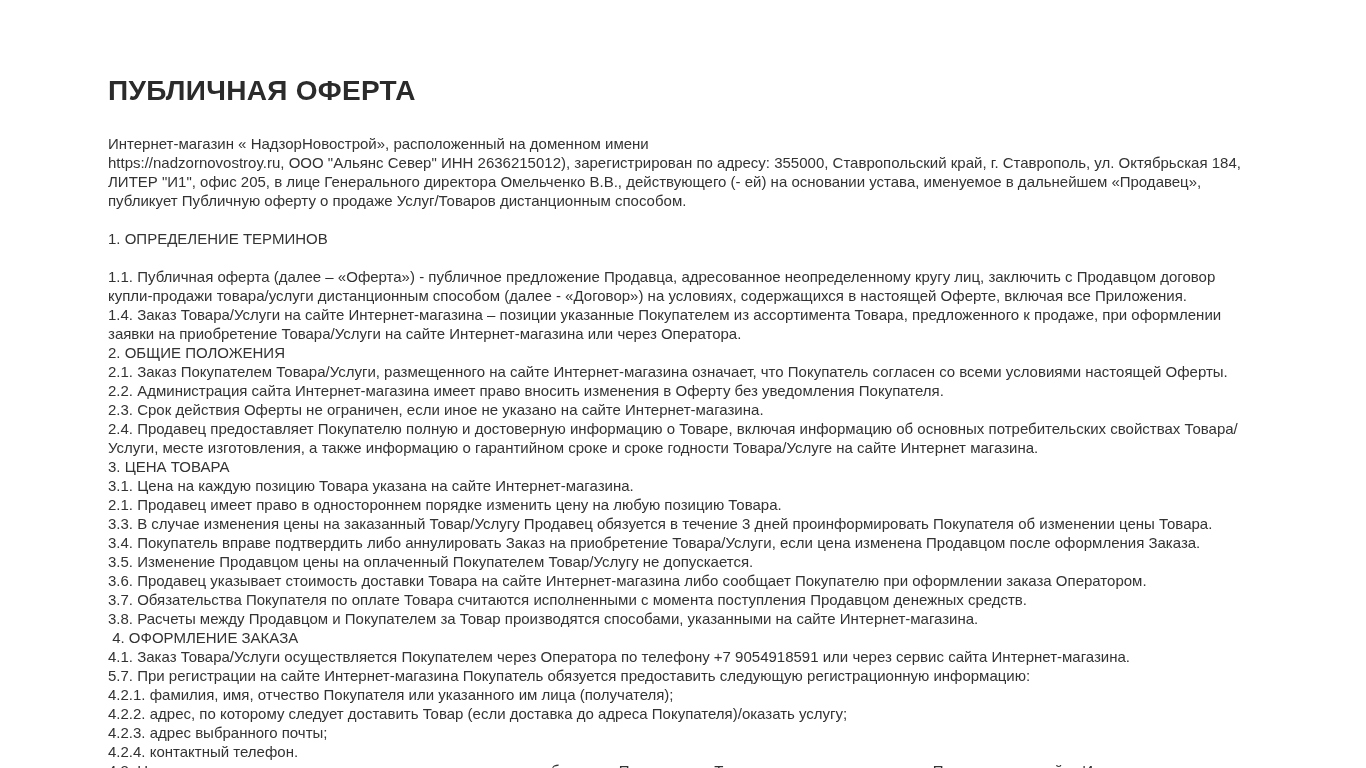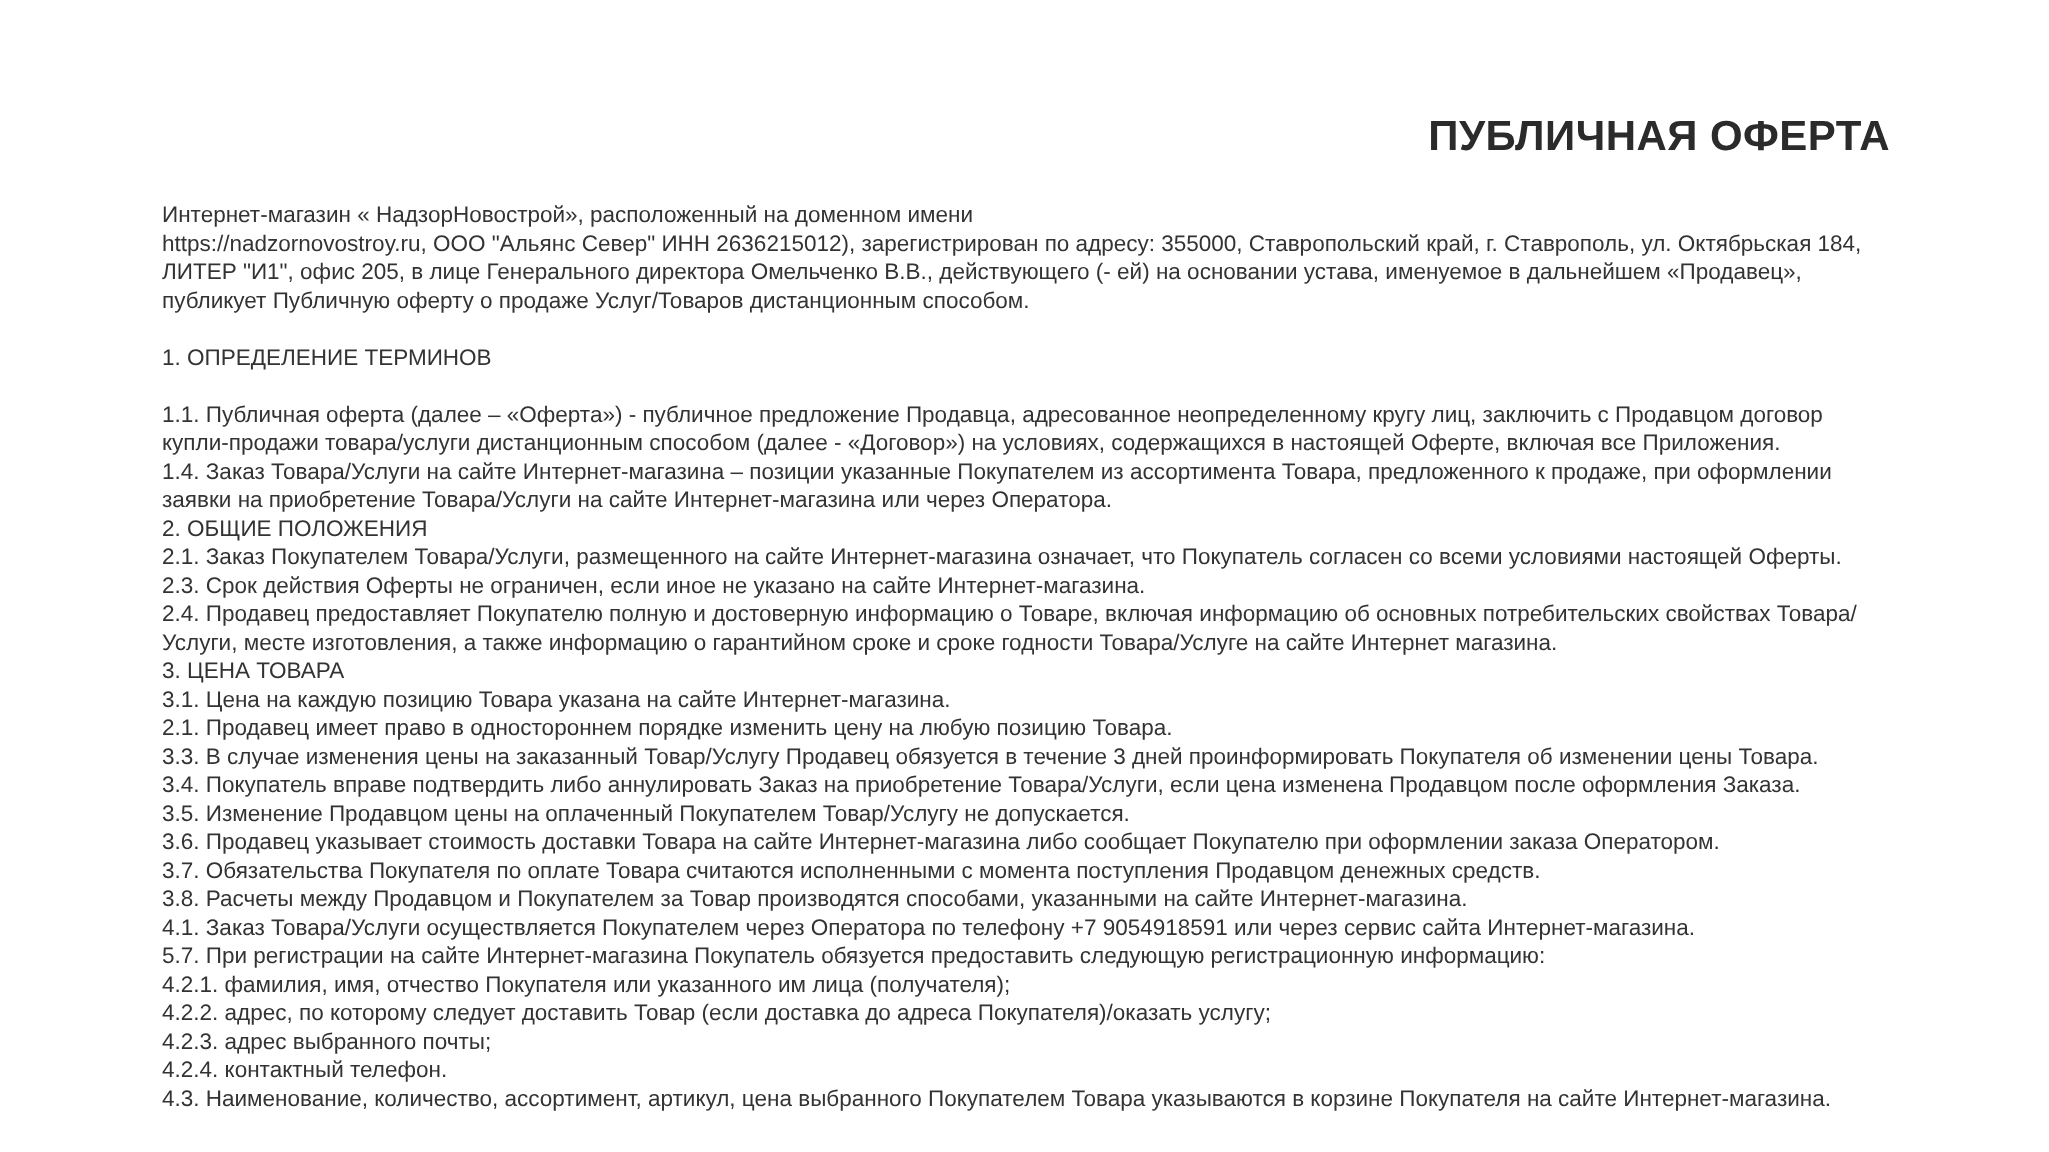--- a/index.html
+++ b/index.html
@@ -13,51 +13,53 @@
     margin: 0 0 0 108px;
     font-size: 15px;
     line-height: 19px;
     text-align: left;
   }
   .doc-title {
     font-size: 28px;
     line-height: 31px;
     font-weight: 700;
     color: #2b2b2b;
-    text-align: right;
+    text-align: left;
     letter-spacing: 0.3px;
     margin: 75px 0 28px 0;
   }
   .doc p { margin: 0; padding: 0; }
   .doc p.gap-after { margin-bottom: 19px; }
 </style>
 </head>
 <body>
 
 <div class="doc">
   <h1 class="doc-title">ПУБЛИЧНАЯ ОФЕРТА</h1>
 
   <p class="gap-after"><span>Интернет-магазин « НадзорНовострой», расположенный на доменном имени</span><br><span>https://nadzornovostroy.ru, ООО "Альянс Север" ИНН 2636215012), зарегистрирован по адресу: 355000, Ставропольский край, г. Ставрополь, ул. Октябрьская 184, ЛИТЕР "И1", офис 205, в лице Генерального директора Омельченко В.В., действующего (- ей) на основании устава, именуемое в дальнейшем «Продавец», публикует Публичную оферту о продаже Услуг/Товаров дистанционным способом.</span></p>
 
   <p class="gap-after">1. ОПРЕДЕЛЕНИЕ ТЕРМИНОВ</p>
   <p>1.1. Публичная оферта (далее – «Оферта») - публичное предложение Продавца, адресованное неопределенному кругу лиц, заключить с Продавцом договор купли-продажи товара/услуги дистанционным способом (далее - «Договор») на условиях, содержащихся в настоящей Оферте, включая все Приложения.</p>
   <p>1.4. Заказ Товара/Услуги на сайте Интернет-магазина – позиции указанные Покупателем из ассортимента Товара, предложенного к продаже, при оформлении заявки на приобретение Товара/Услуги на сайте Интернет-магазина или через Оператора.</p>
   <p>2. ОБЩИЕ ПОЛОЖЕНИЯ</p>
   <p>2.1. Заказ Покупателем Товара/Услуги, размещенного на сайте Интернет-магазина означает, что Покупатель согласен со всеми условиями настоящей Оферты.</p>
+  <p>2.2. Администрация сайта Интернет-магазина имеет право вносить изменения в Оферту без уведомления Покупателя.</p>
   <p>2.3. Срок действия Оферты не ограничен, если иное не указано на сайте Интернет-магазина.</p>
   <p>2.4. Продавец предоставляет Покупателю полную и достоверную информацию о Товаре, включая информацию об основных потребительских свойствах Товара/Услуги, месте изготовления, а также информацию о гарантийном сроке и сроке годности Товара/Услуге на сайте Интернет магазина.</p>
   <p>3. ЦЕНА ТОВАРА</p>
   <p>3.1. Цена на каждую позицию Товара указана на сайте Интернет-магазина.</p>
   <p>2.1. Продавец имеет право в одностороннем порядке изменить цену на любую позицию Товара.</p>
   <p>3.3. В случае изменения цены на заказанный Товар/Услугу Продавец обязуется в течение 3 дней проинформировать Покупателя об изменении цены Товара.</p>
   <p>3.4. Покупатель вправе подтвердить либо аннулировать Заказ на приобретение Товара/Услуги, если цена изменена Продавцом после оформления Заказа.</p>
   <p>3.5. Изменение Продавцом цены на оплаченный Покупателем Товар/Услугу не допускается.</p>
   <p>3.6. Продавец указывает стоимость доставки Товара на сайте Интернет-магазина либо сообщает Покупателю при оформлении заказа Оператором.</p>
   <p>3.7. Обязательства Покупателя по оплате Товара считаются исполненными с момента поступления Продавцом денежных средств.</p>
   <p>3.8. Расчеты между Продавцом и Покупателем за Товар производятся способами, указанными на сайте Интернет-магазина.</p>
+  <p>&nbsp;4. ОФОРМЛЕНИЕ ЗАКАЗА</p>
   <p>4.1. Заказ Товара/Услуги осуществляется Покупателем через Оператора по телефону +7 9054918591 или через сервис сайта Интернет-магазина.</p>
   <p>5.7. При регистрации на сайте Интернет-магазина Покупатель обязуется предоставить следующую регистрационную информацию:</p>
   <p>4.2.1. фамилия, имя, отчество Покупателя или указанного им лица (получателя);</p>
   <p>4.2.2. адрес, по которому следует доставить Товар (если доставка до адреса Покупателя)/оказать услугу;</p>
   <p>4.2.3. адрес выбранного почты;</p>
   <p>4.2.4. контактный телефон.</p>
   <p>4.3. Наименование, количество, ассортимент, артикул, цена выбранного Покупателем Товара указываются в корзине Покупателя на сайте Интернет-магазина.</p>
 </div>
 
 </body></html>

